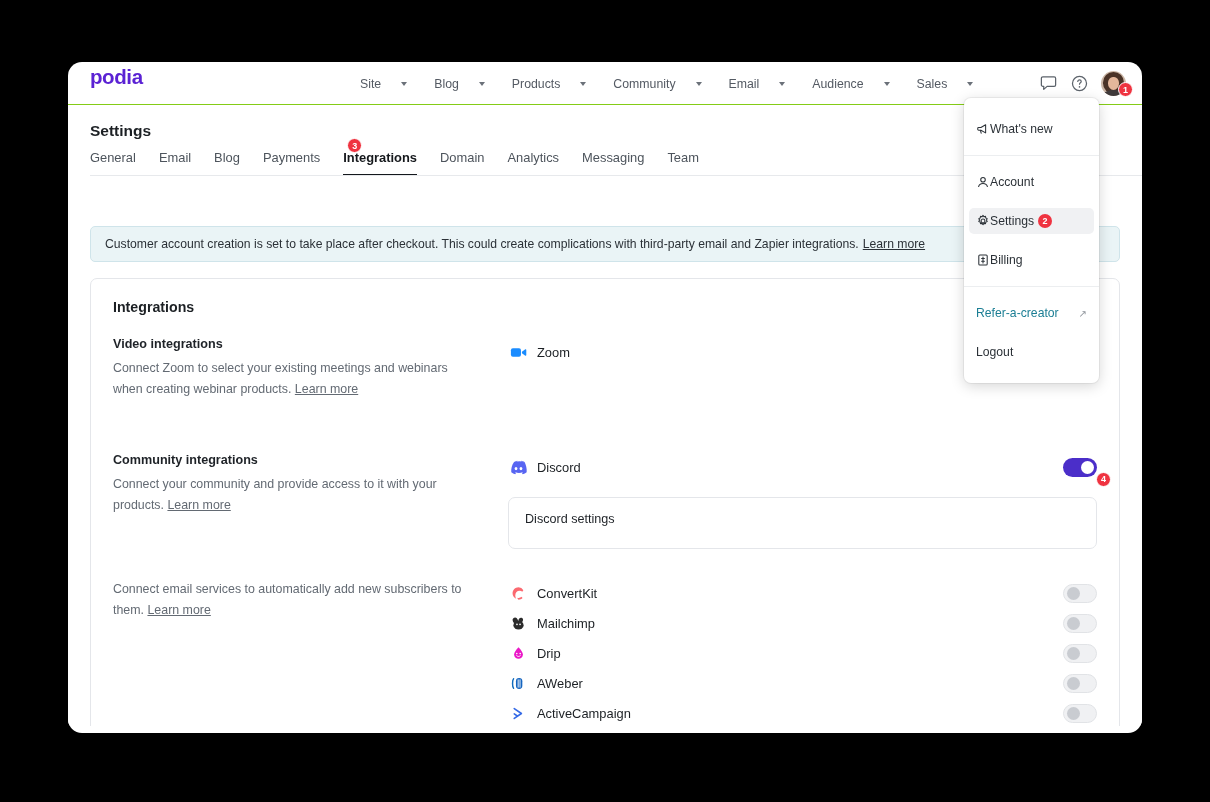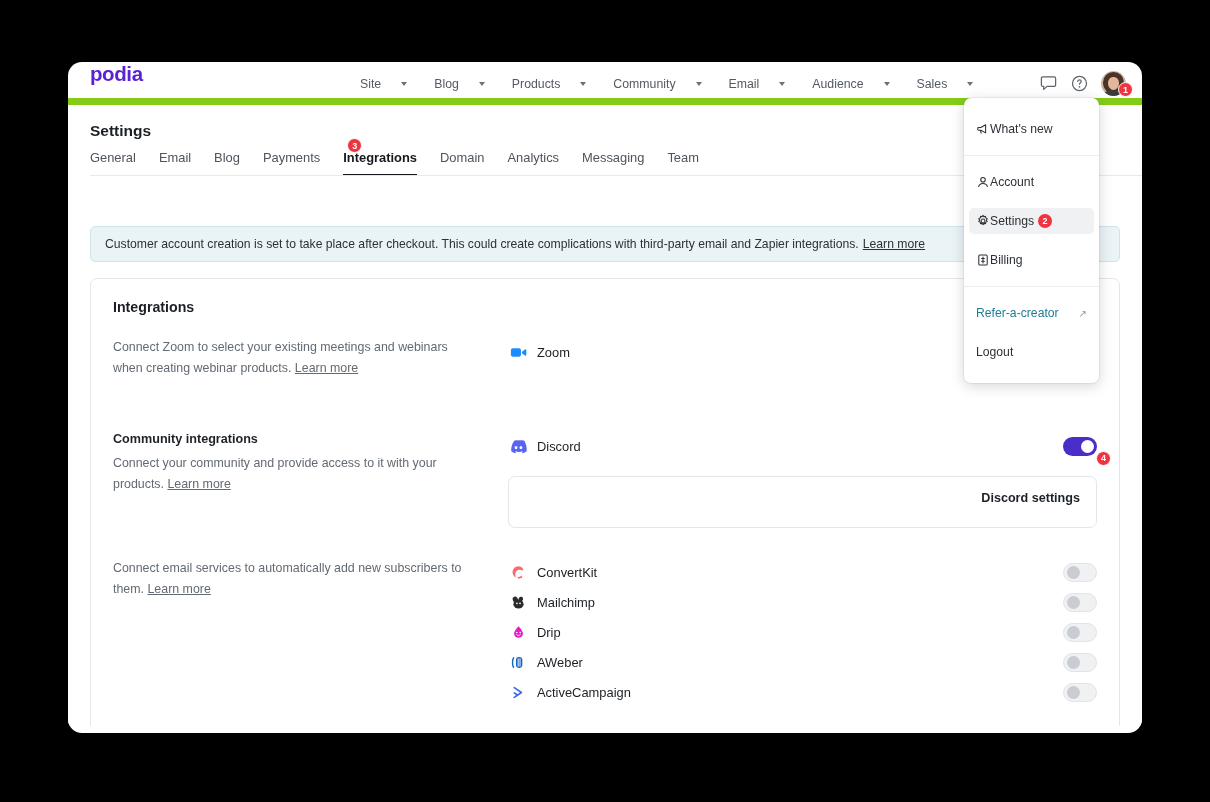--- a/index.html
+++ b/index.html
@@ -21,21 +21,21 @@
     height: 671px;
     background: #ffffff;
     border-radius: 14px;
     overflow: hidden;
   }
 
   
   .topbar {
     position: relative;
     height: 43px;
-    border-bottom: 7px solid #84cc16;
+    border-bottom: 1px solid #84cc16;
     display: flex;
     align-items: center;
     padding: 0 18px 12px 22px;
   }
   .logo {
     font-size: 20.5px;
     font-weight: 700;
     color: #5b22d4;
     letter-spacing: -0.4px;
   }
@@ -285,24 +285,23 @@
 
   
   .dsbox {
     border: 1px solid #e4e6ea;
     border-radius: 7px;
     padding: 14px 16px 16px 16px;
     margin-top: 14px;
   }
   .dsbox-title {
     font-size: 12.6px;
-    font-weight: 700;
+    font-weight: 400;
     color: #1e2227;
     margin-bottom: 6px;
-    text-align: right;
   }
   .dsbox-desc {
     font-size: 11.9px;
     color: #636a73;
     margin-bottom: 13px;
   }
   .dsbox-desc a { color: #636a73; text-decoration: underline; }
   .chk-row { display: flex; align-items: center; gap: 11px; }
   .chkbox {
     width: 17px; height: 17px;
@@ -450,20 +449,21 @@
 
     <div class="alert">
       <span>Customer account creation is set to take place after checkout. This could create complications with third-party email and Zapier integrations.</span><a href="#">Learn more</a>
     </div>
 
     <div class="int-card">
       <div class="int-card-title">Integrations</div>
 
       <div class="int-section">
         <div class="int-left">
+          <div class="sec-title">Video integrations</div>
           <div class="sec-desc">
             <span>Connect Zoom to select your existing meetings and webinars when creating webinar products.</span>
             <a href="#">Learn more</a>
           </div>
         </div>
         <div class="int-right">
           <div class="int-row">
             <span class="ico">
               <svg width="19" height="19" viewBox="0 0 20 20">
                 <rect x="2" y="5.6" width="10.6" height="8.8" rx="2.1" fill="#1a8cff"></rect>

